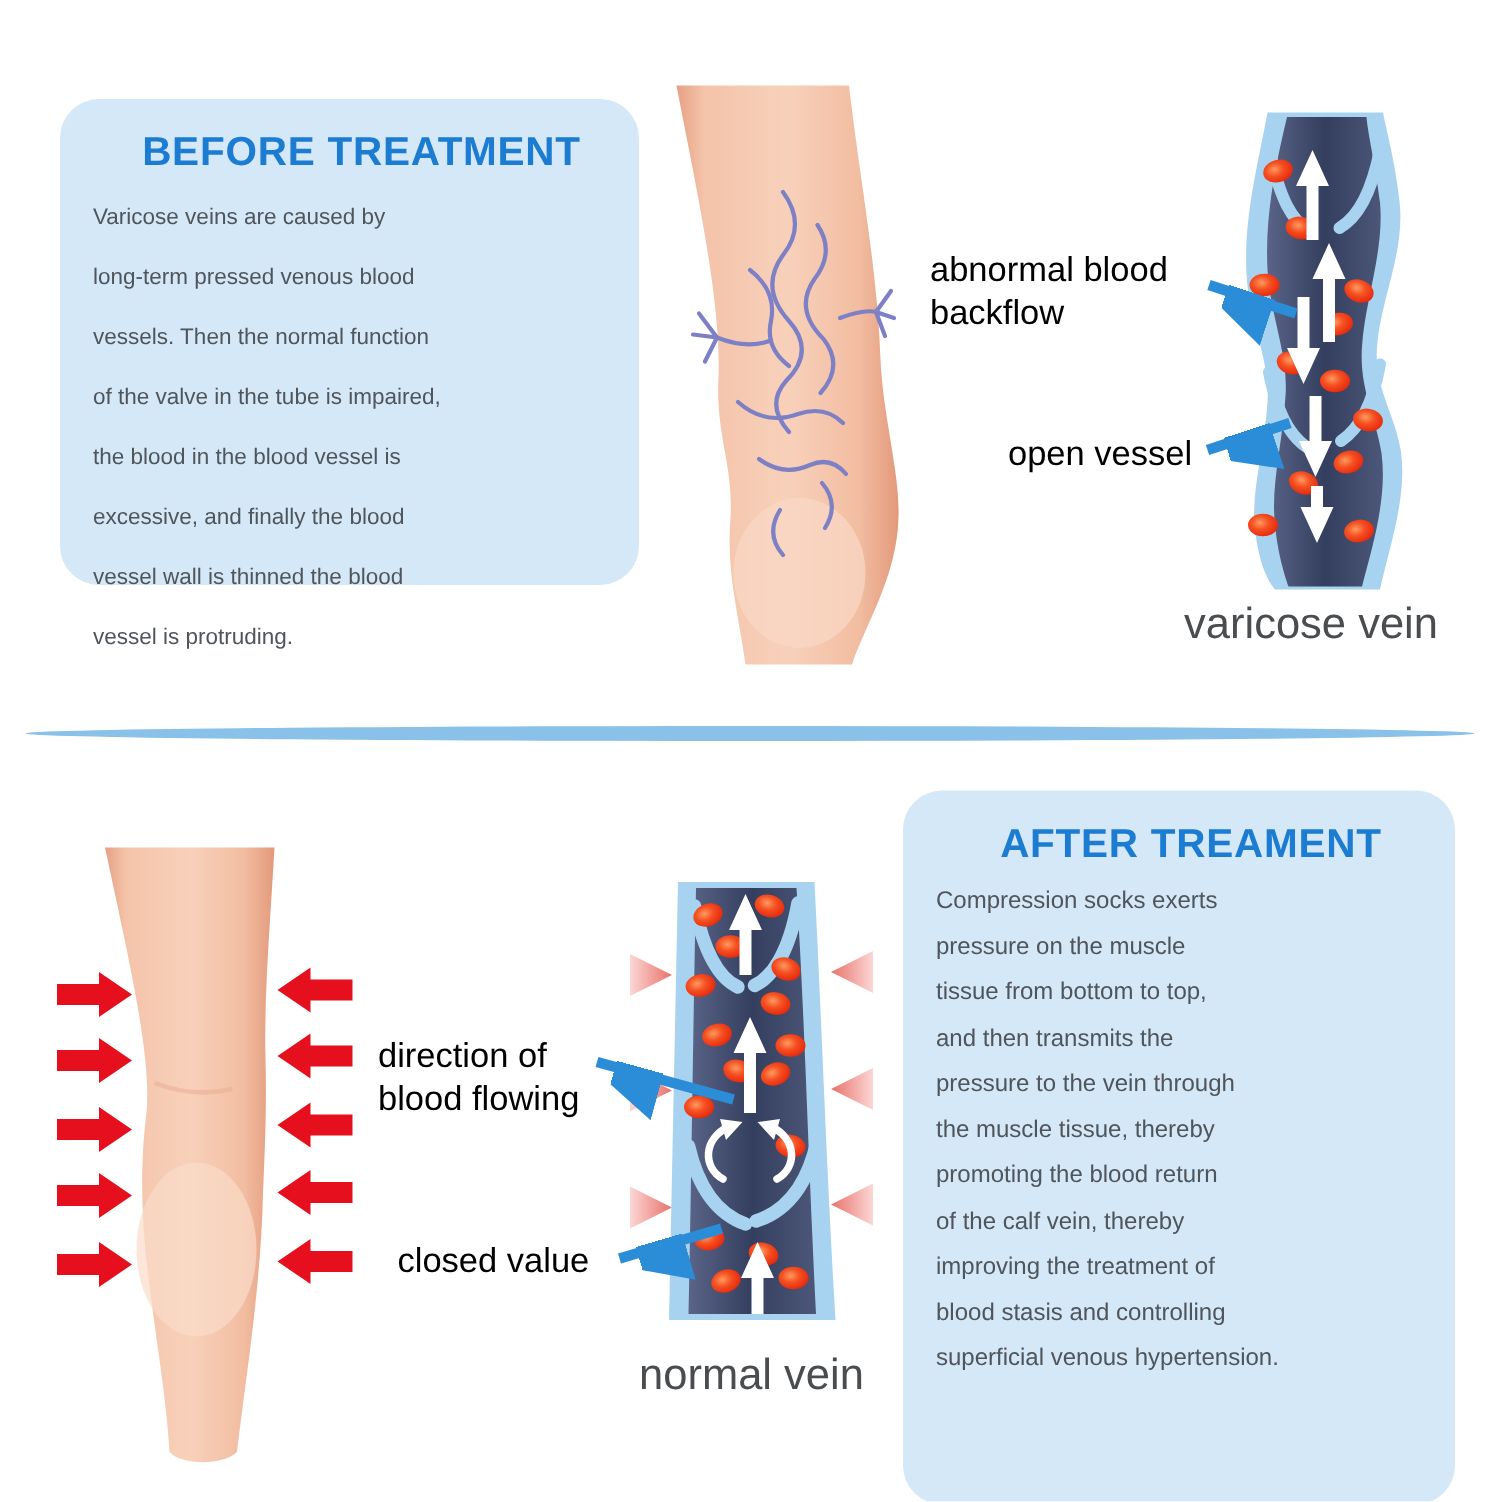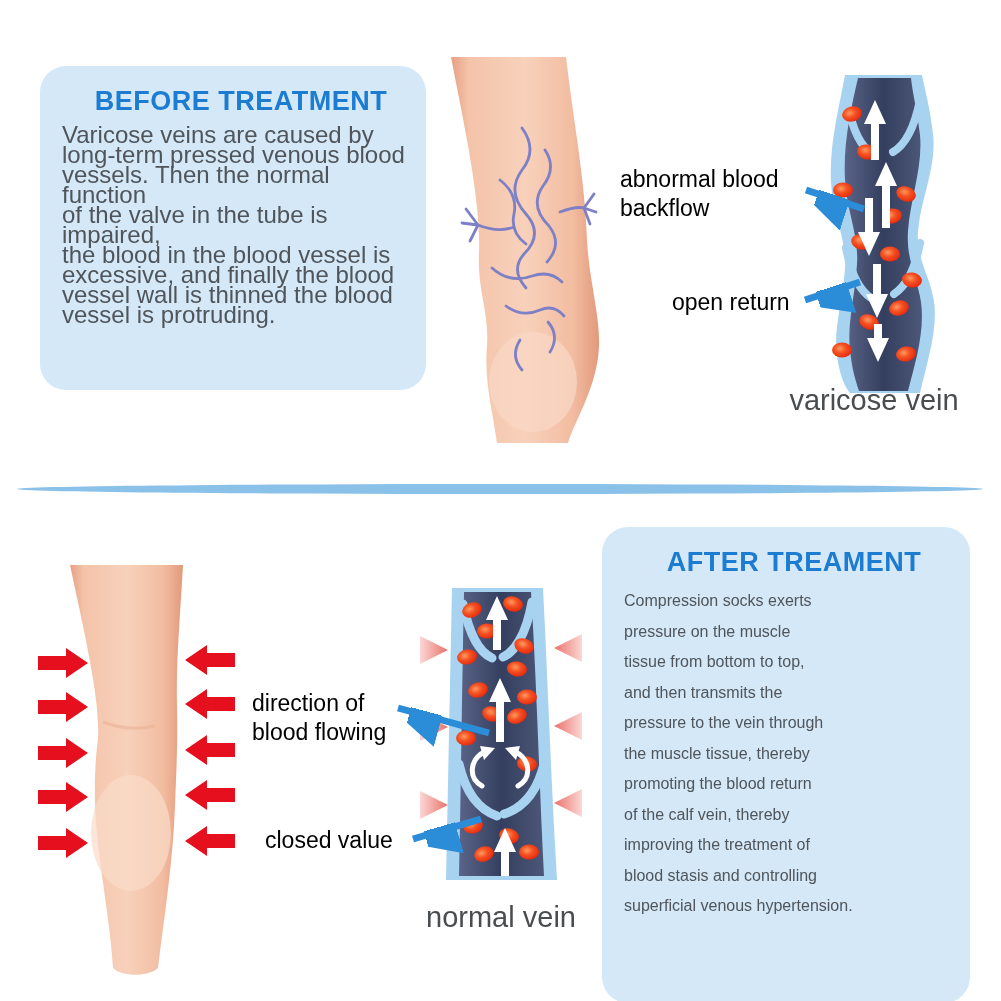--- a/index.html
+++ b/index.html
@@ -13,35 +13,35 @@
     box-sizing:border-box;padding:16px 6px 14px 22px;
   }
   .info-box h2{
     margin:4px 0 8px 0;text-align:center;
     color:#1b7cd1;font-size:27px;font-weight:bold;letter-spacing:.5px;
   }
   .info-box p{
     margin:0;color:#4f555b;white-space:pre-line;
   }
   .box-before{left:40px;top:66px;width:386px;height:324px;}
-  .box-before p{font-size:24px;line-height:20px;}
+  .box-before p{font-size:15px;line-height:40px;}
   .box-after{left:602px;top:527px;width:368px;height:476px;}
   .box-after p{font-size:16px;line-height:30.5px;}
   .label{
     position:absolute;color:#000000;font-size:23px;line-height:29px;
     white-space:pre-line;
   }
   .caption{
     position:absolute;color:#4a4d50;font-size:29px;text-align:center;
   }
   .lbl-backflow{left:620px;top:165px;width:190px;}
   .lbl-open{left:672px;top:288px;width:160px;}
   .lbl-direction{left:252px;top:689px;width:170px;}
   .lbl-closed{left:265px;top:826px;width:160px;}
-  .cap-varicose{left:768px;top:384px;width:212px;}
+  .cap-varicose{left:768px;top:400px;width:212px;}
   .cap-normal{left:406px;top:901px;width:190px;}
   svg{display:block;}
   .overlay{pointer-events:none;}
 </style>
 </head>
 <body>
 
 <div class="canvas">
 
   <section>
@@ -122,21 +122,21 @@
         <polygon points="875,100 864,124 871,124 871,160 879,160 879,124 886,124"></polygon>
         <polygon points="886,162 875,186 882,186 882,228 890,228 890,186 897,186"></polygon>
         <polygon points="869,256 858,232 865,232 865,198 873,198 873,232 880,232"></polygon>
         <polygon points="877,318 866,294 873,294 873,264 881,264 881,294 888,294"></polygon>
         <polygon points="878,362 867,338 874,338 874,324 882,324 882,338 889,338"></polygon>
       </g>
     </svg>
 
     <div class="label lbl-backflow">abnormal blood
 backflow</div>
-    <div class="label lbl-open">open return</div>
+    <div class="label lbl-open">open vessel</div>
     <div class="caption cap-varicose">varicose vein</div>
   </section>
 
   <svg class="abs" style="left:10px;top:478px" width="981" height="22" viewBox="0 0 981 22">
     <ellipse cx="490" cy="11" rx="483" ry="5" fill="#8ac1e9"></ellipse>
   </svg>
 
   <section>
 
     <svg class="abs" style="left:25px;top:560px" width="270" height="420" viewBox="25 560 270 420">

